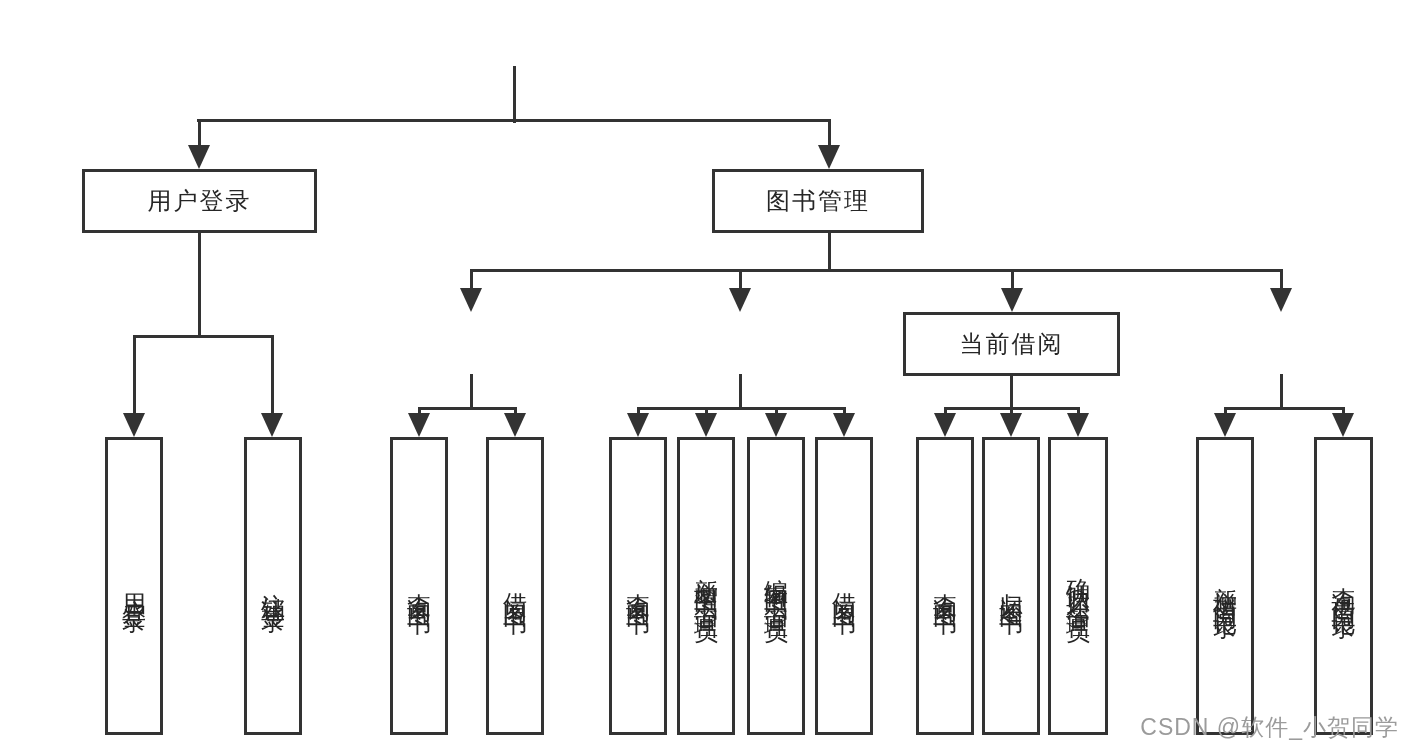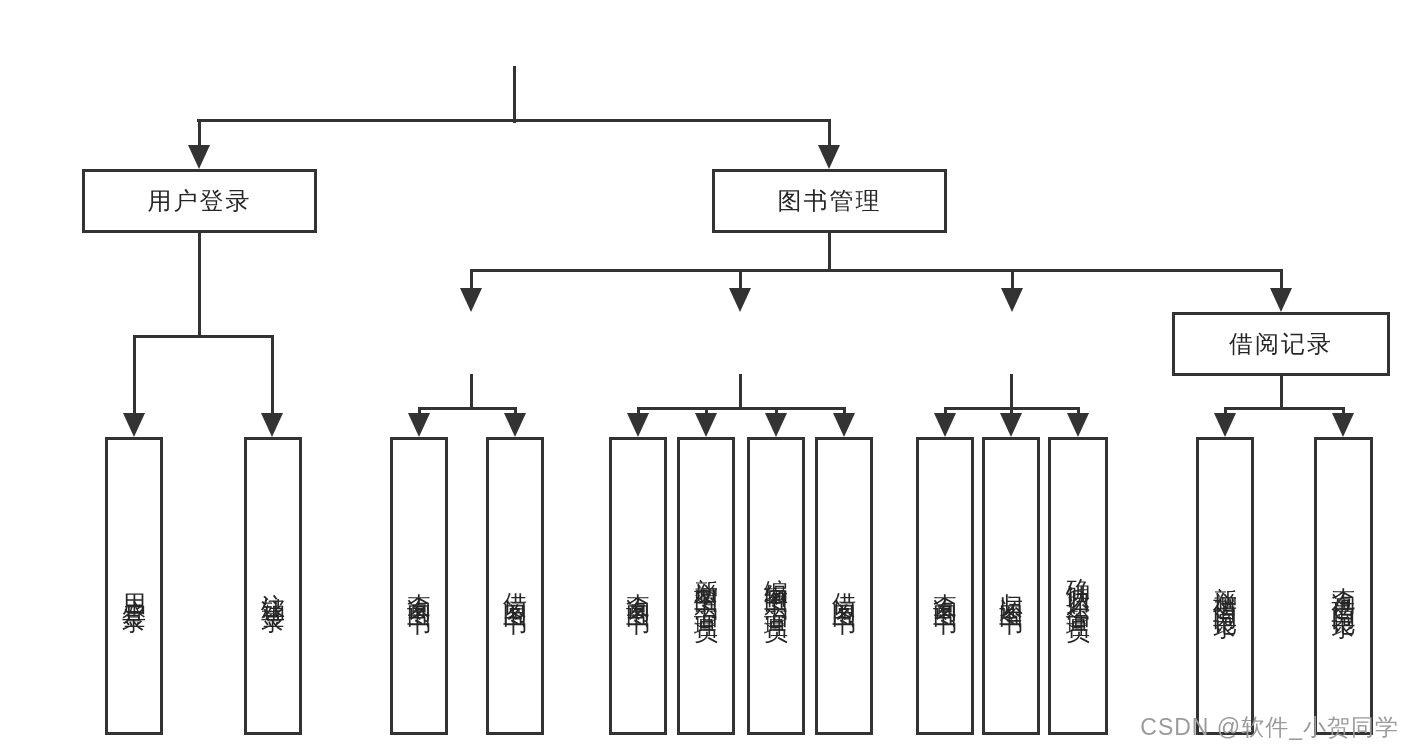--- a/index.html
+++ b/index.html
@@ -121,30 +121,30 @@
   <div class="vline" style="left:1224px;top:407px;height:9px;"></div>
   <div class="vline" style="left:1342px;top:407px;height:9px;"></div>
   <div class="arrow" style="left:1214px;top:413px;"></div>
   <div class="arrow" style="left:1332px;top:413px;"></div>
 
 
   <div class="box" style="left:82px;top:169px;width:235px;height:64px;">
     <span>用户登录</span>
   </div>
 
-  <div class="box" style="left:712px;top:169px;width:235px;height:64px;">
+  <div class="box" style="left:712px;top:169px;width:212px;height:64px;">
     <span>图书管理</span>
   </div>
 
 
 
+  <div class="box" style="left:903px;top:312px;width:217px;height:64px;">
+    <span>当前借阅</span>
+  </div>
 
-  <div class="box" style="left:1172px;top:312px;width:218px;height:64px;">
-    <span>借阅记录</span>
-  </div>
 
   <div class="box leaf" style="left:105px;top:437px;width:58px;height:298px;">
     <span class="vtext">用户登录</span>
   </div>
 
   <div class="box leaf" style="left:244px;top:437px;width:58px;height:298px;">
     <span class="vtext">注销登录</span>
   </div>
 
   <div class="box leaf" style="left:390px;top:437px;width:58px;height:298px;">

